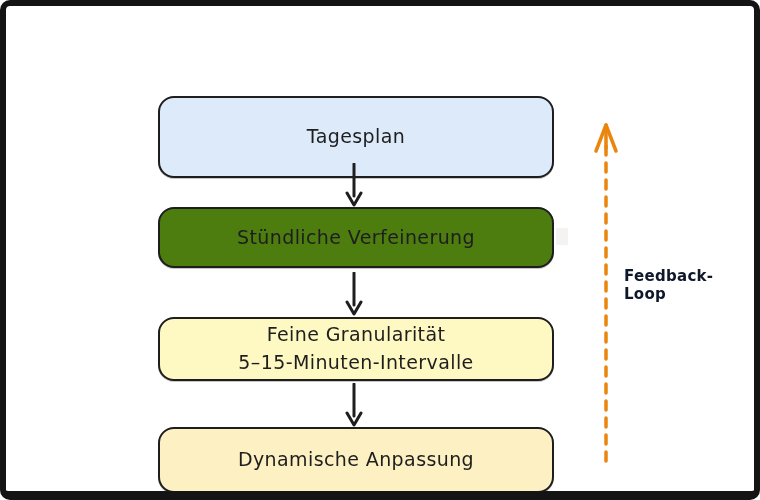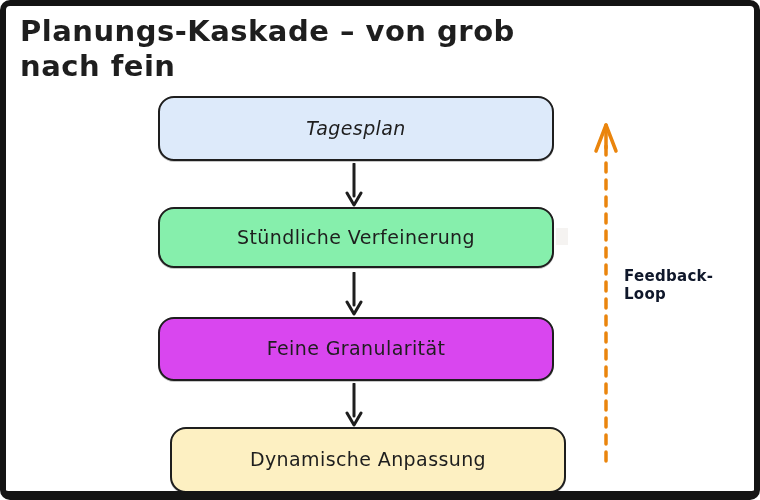--- a/index.html
+++ b/index.html
@@ -27,65 +27,65 @@
     border-radius:16px;
     display:flex;flex-direction:column;align-items:center;justify-content:center;
     gap:2px;
     box-shadow:0 1px 0 rgba(30,30,30,0.25);
   }
   .fbox .line{
     font-size:19px;color:#1e1e1e;font-weight:500;
     letter-spacing:0.4px;text-align:center;line-height:1.35;
     font-family:"DejaVu Sans", sans-serif;
   }
-  .box1{top:90px;height:65px;font-style:italic;}
+  .box1{top:90px;height:82px;}
   .box2{top:201px;height:61px;}
   .box3{top:311px;height:64px;}
-  .box4{top:421px;height:66px;margin-left:12px;}
+  .box4{top:421px;height:66px;}
   .connector{position:absolute;left:337px;width:22px;height:44px;}
   .feedback-arrow{position:absolute;left:587px;top:112px;width:26px;height:356px;}
   .feedback-label{
     position:absolute;left:618px;top:261px;width:130px;
     font-size:15px;font-weight:700;letter-spacing:0.3px;
     font-family:"DejaVu Sans", sans-serif;
   }
   .artifact{
     position:absolute;left:550px;top:222px;width:12px;height:17px;
     background:#f5f3f1;
   }
 </style>
 </head>
 <body>
 
 <div class="frame">
 
-  <div class="title">Planungs-Kaskade – von grob nach fein</div>
 
   <div class="fbox box1" style="background-color: rgb(221, 234, 250);">
     <div class="line">Tagesplan</div>
   </div>
 
   <svg class="connector" style="top:157px" viewBox="0 0 22 44">
     <line x1="11" y1="1" x2="11" y2="33" stroke="#1e1e1e" stroke-width="3" stroke-linecap="round"></line>
     <path d="M4 30 L11 42 L18 30" fill="none" stroke="#1e1e1e" stroke-width="3" stroke-linecap="round" stroke-linejoin="round"></path>
   </svg>
 
-  <div class="fbox box2" style="background-color: #86efac;">
+  <div class="fbox box2" style="background-color: #4d7c0f;">
     <div class="line">Stündliche Verfeinerung</div>
   </div>
 
   <div class="artifact"></div>
 
   <svg class="connector" style="top:266px" viewBox="0 0 22 44">
     <line x1="11" y1="1" x2="11" y2="33" stroke="#1e1e1e" stroke-width="3" stroke-linecap="round"></line>
     <path d="M4 30 L11 42 L18 30" fill="none" stroke="#1e1e1e" stroke-width="3" stroke-linecap="round" stroke-linejoin="round"></path>
   </svg>
 
-  <div class="fbox box3" style="background-color: #d946ef;">
+  <div class="fbox box3" style="background-color: #fef9c3;">
     <div class="line">Feine Granularität</div>
+    <div class="line">5–15-Minuten-Intervalle</div>
   </div>
 
   <svg class="connector" style="top:377px" viewBox="0 0 22 44">
     <line x1="11" y1="1" x2="11" y2="33" stroke="#1e1e1e" stroke-width="3" stroke-linecap="round"></line>
     <path d="M4 30 L11 42 L18 30" fill="none" stroke="#1e1e1e" stroke-width="3" stroke-linecap="round" stroke-linejoin="round"></path>
   </svg>
 
   <div class="fbox box4" style="background-color: rgb(253, 240, 194);">
     <div class="line">Dynamische Anpassung</div>
   </div>

